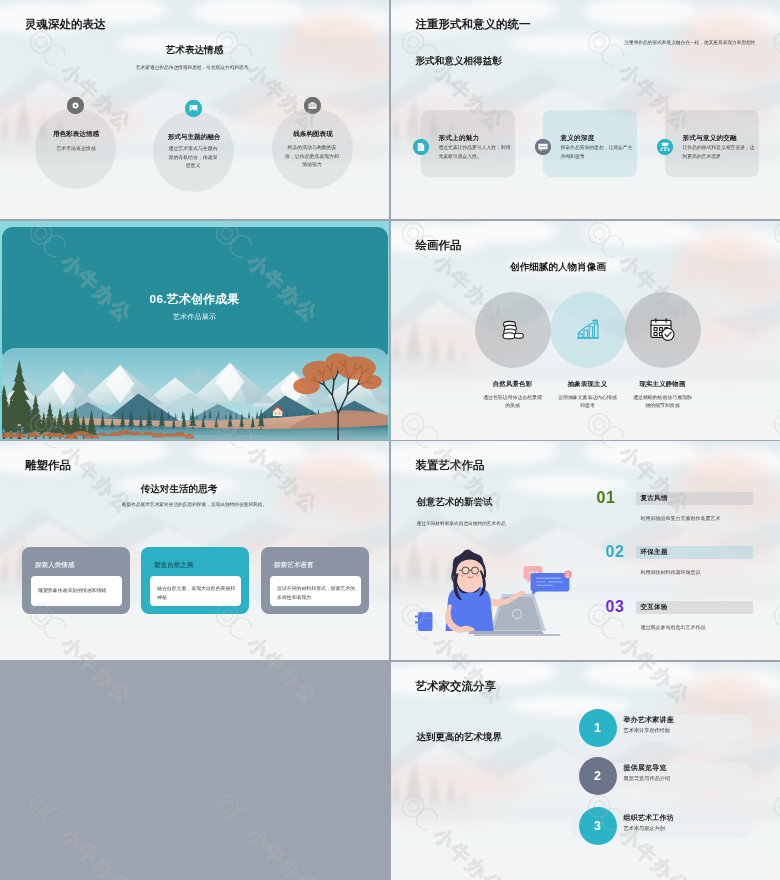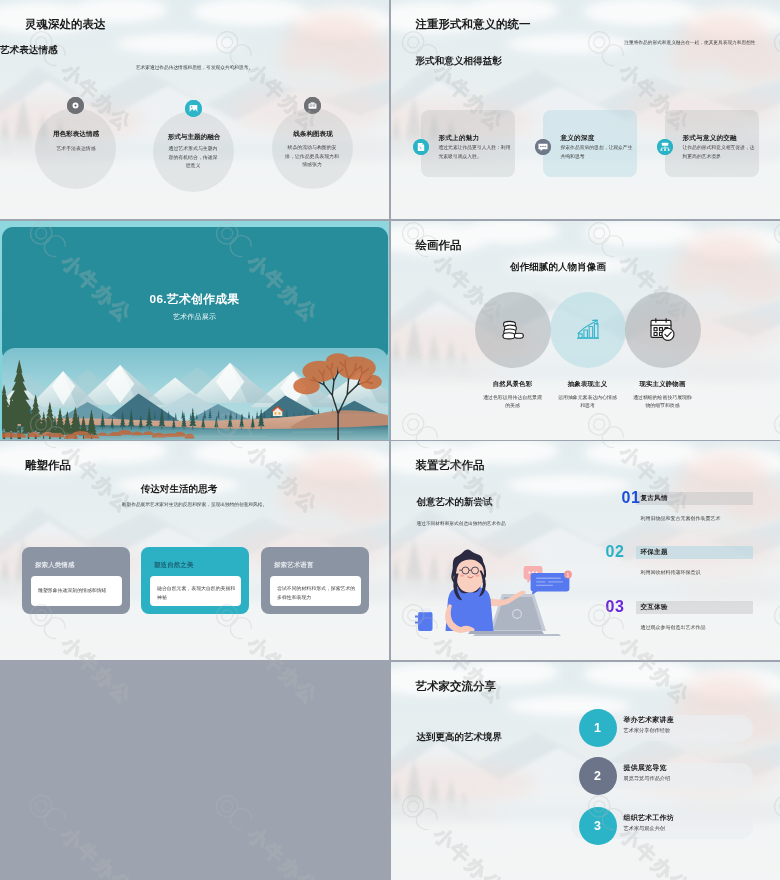--- a/index.html
+++ b/index.html
@@ -259,21 +259,21 @@
   <div class="slide" id="s1">
     <svg class="bg" width="389" height="219">
         <use href="#bgland"></use>
       </svg>
 
     <div class="c1-bigcircle" style="left:35px;top:108px;width:81px;height:81px"></div>
     <div class="c1-bigcircle" style="left:153px;top:111px;width:81px;height:81px"></div>
     <div class="c1-bigcircle" style="left:272px;top:108px;width:81px;height:81px"></div>
 
     <div class="s-title">灵魂深处的表达</div>
-    <div class="s-head" style="left:0;top:44px;width:389px;text-align:left">艺术表达情感</div>
+    <div class="s-head" style="left:0;top:44px;width:389px;text-align:center">艺术表达情感</div>
     <div class="s-sub" style="left:0;top:64px;width:389px;text-align:center">艺术家通过作品传达情感和思想，引发观众共鸣和思考。</div>
 
     <div class="c1-ic" style="left:67px;top:97px;width:17px;height:17px;background:#6e7074">
       <svg width="17" height="17" viewBox="0 0 24 24">
         <circle cx="12" cy="12" r="12" fill="#6e7074"></circle>
         <circle cx="12" cy="12" r="4.2" fill="#fff"></circle>
         <circle cx="12" cy="12" r="1.5" fill="#4e565c"></circle>
       </svg>
     </div>
     <div class="c1-ic" style="left:185px;top:100px;width:17px;height:17px;background:#2cb5c8">
@@ -523,21 +523,21 @@
 
 <g>
   <rect x="3" y="63" width="14.5" height="19" rx="2" fill="#5779ef"></rect>
   <path d="M3 67.5 h-2.6 a3 3 0 0 0 0 6 h2.6" fill="none" stroke="#5779ef" stroke-width="2.2"></path>
   <rect x="4.6" y="59.6" width="11.4" height="3.6" rx="1.3" fill="#e9ecf2"></rect>
 </g>
 </svg>
     </div>
 
     <div class="c6-bar" style="left:245px;top:51px;width:117px;background:rgba(190,192,196,.45)"></div>
-    <div class="c6-num" style="left:231px;top:48px;color:#1d4ed8">01</div>
+    <div class="c6-num" style="left:206px;top:48px;color:#4d7c0f">01</div>
     <div class="c6-t" style="left:250px;top:53px">复古风情</div>
     <div class="c6-d" style="left:250px;top:74px">利用旧物品和复古元素创作装置艺术</div>
 
     <div class="c6-bar" style="left:245px;top:105px;width:117px;background:rgba(167,212,226,.5)"></div>
     <div class="c6-num" style="left:215px;top:102px;color:#2bb0c4">02</div>
     <div class="c6-t" style="left:250px;top:107px">环保主题</div>
     <div class="c6-d" style="left:250px;top:128px">利用回收材料传递环保意识</div>
 
     <div class="c6-bar" style="left:245px;top:160px;width:117px;background:rgba(190,192,196,.45)"></div>
     <div class="c6-num" style="left:215px;top:157px;color:#6d28d9">03</div>

